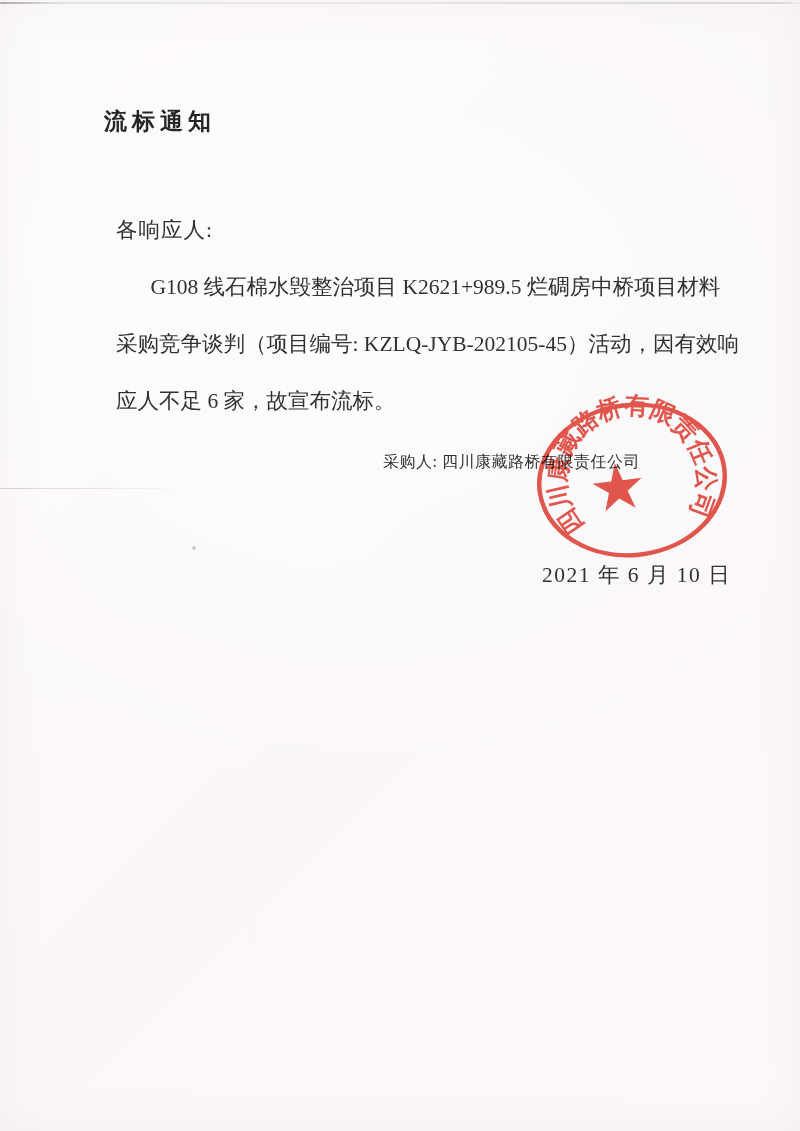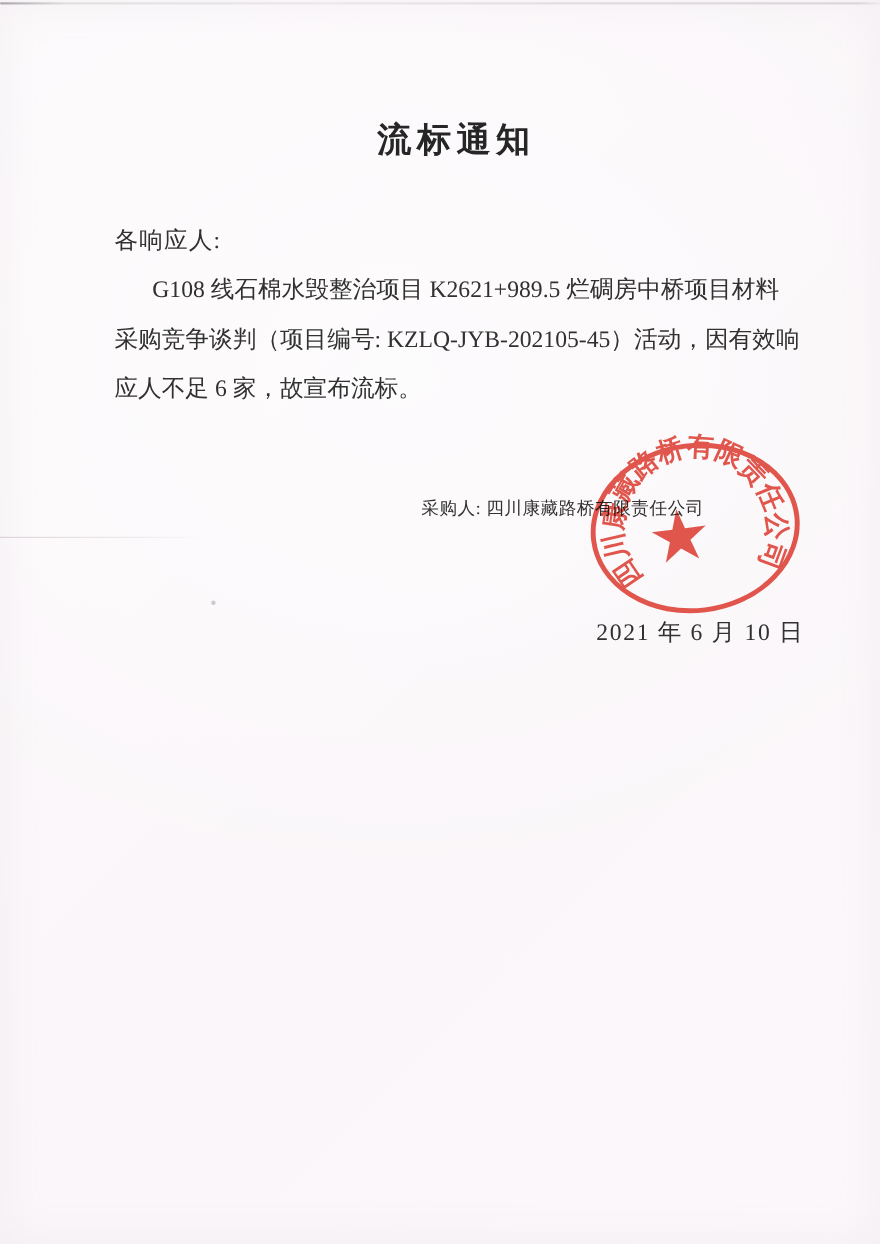--- a/index.html
+++ b/index.html
@@ -45,36 +45,36 @@
     top: 546px; left: 192px;
     width: 4px; height: 4px;
     border-radius: 50%;
     background: rgba(120,115,122,0.35);
   }
   .doc-title {
     position: absolute;
     top: 106px; left: 104px;
     width: 622px;
     margin: 0;
-    text-align: center;
-    font-size: 31px;
+    text-align: left;
+    font-size: 23px;
     font-weight: bold;
     letter-spacing: 5px;
     color: #262626;
   }
   .body-block {
     position: absolute;
     top: 196px; left: 104px;
     width: 624px;
     font-size: 21.5px;
     color: #313131;
     line-height: 45px;
   }
   .body-block p {
-    margin: 0;
+    margin: 12px;
     white-space: nowrap;
   }
   .salutation {
     letter-spacing: 1px;
   }
   .para-line.indent {
     text-indent: 1.6em;
   }
   .signature {
     position: absolute;

